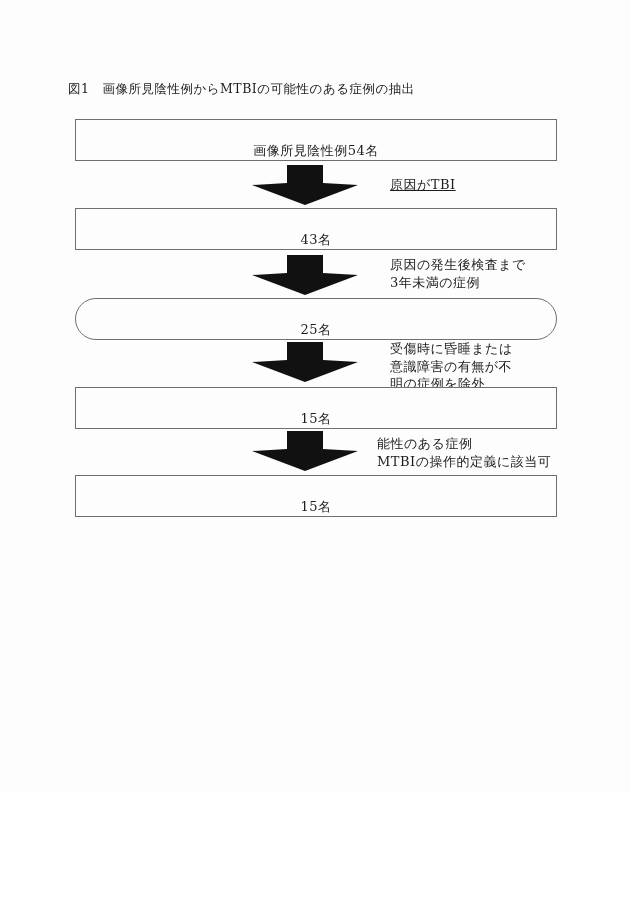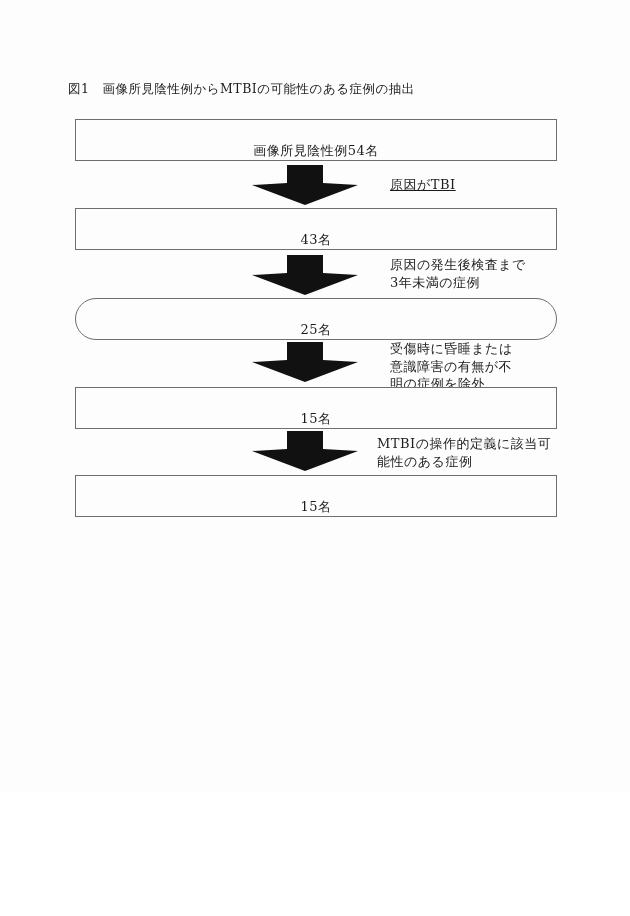--- a/index.html
+++ b/index.html
@@ -110,21 +110,21 @@
   </div>
 
   <div class="flow-box box-4">
     <span>15名</span>
   </div>
 
   <svg class="down-arrow arrow-4" viewBox="0 0 106 40" aria-hidden="true">
     <polygon points="35,0 71,0 71,18 106,20 53,40 0,20 35,18" fill="#111111"></polygon>
   </svg>
   <div class="arrow-label label-4">
+    <div>能性のある症例</div>
     <div>MTBIの操作的定義に該当可</div>
-    <div>能性のある症例</div>
   </div>
 
   <div class="flow-box box-5">
     <span>15名</span>
   </div>
 
 </div>
 
 </body></html>

